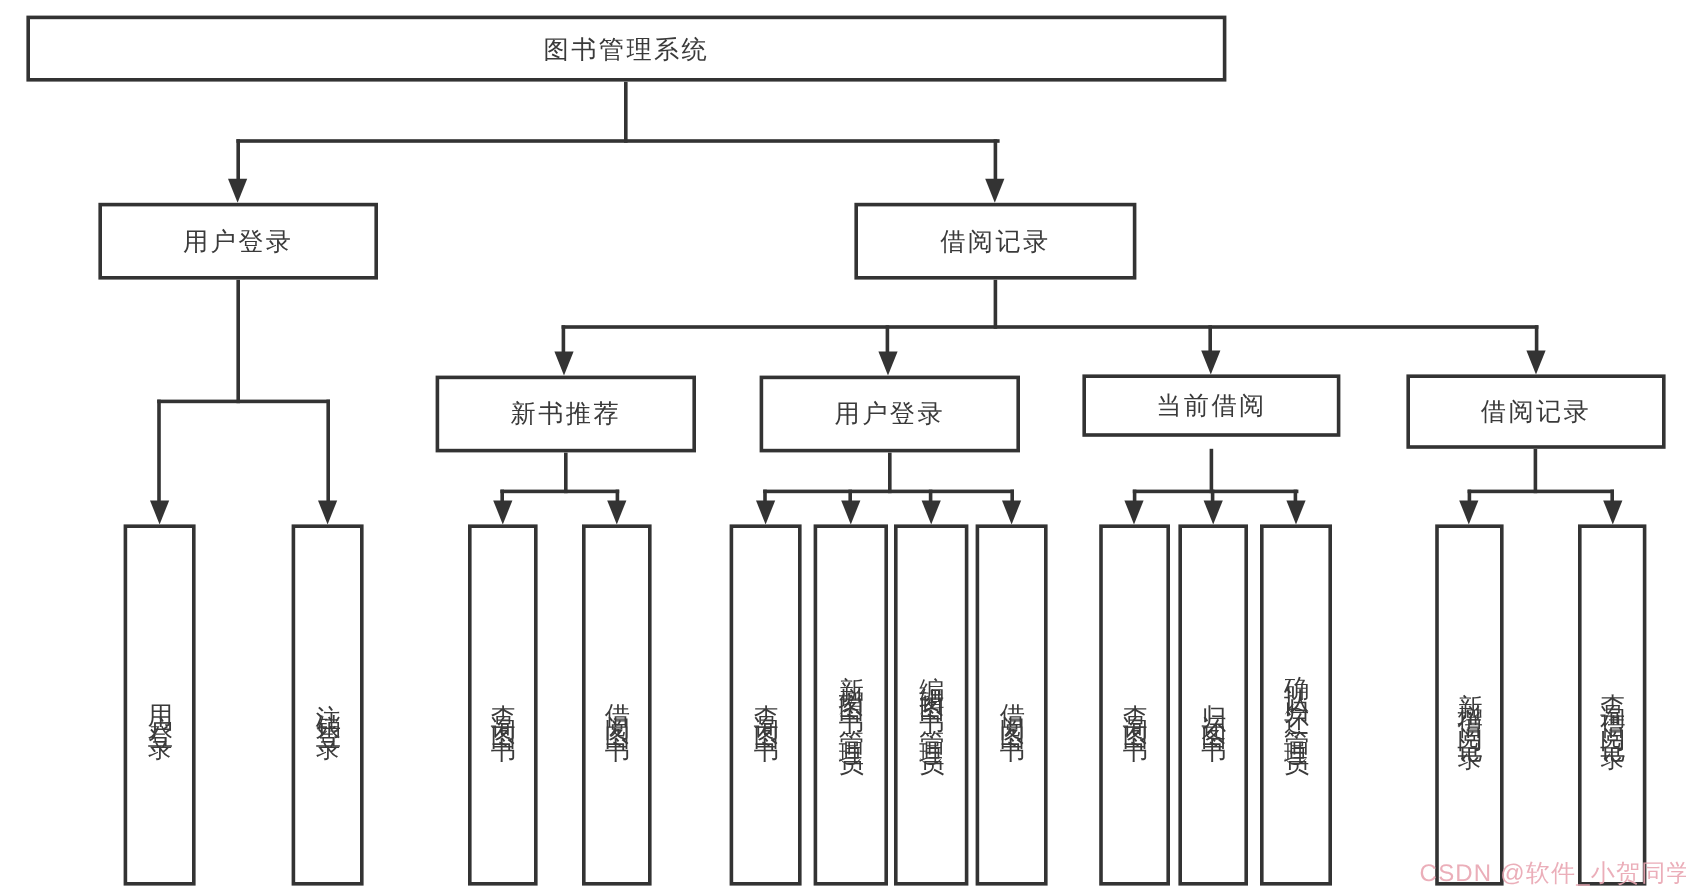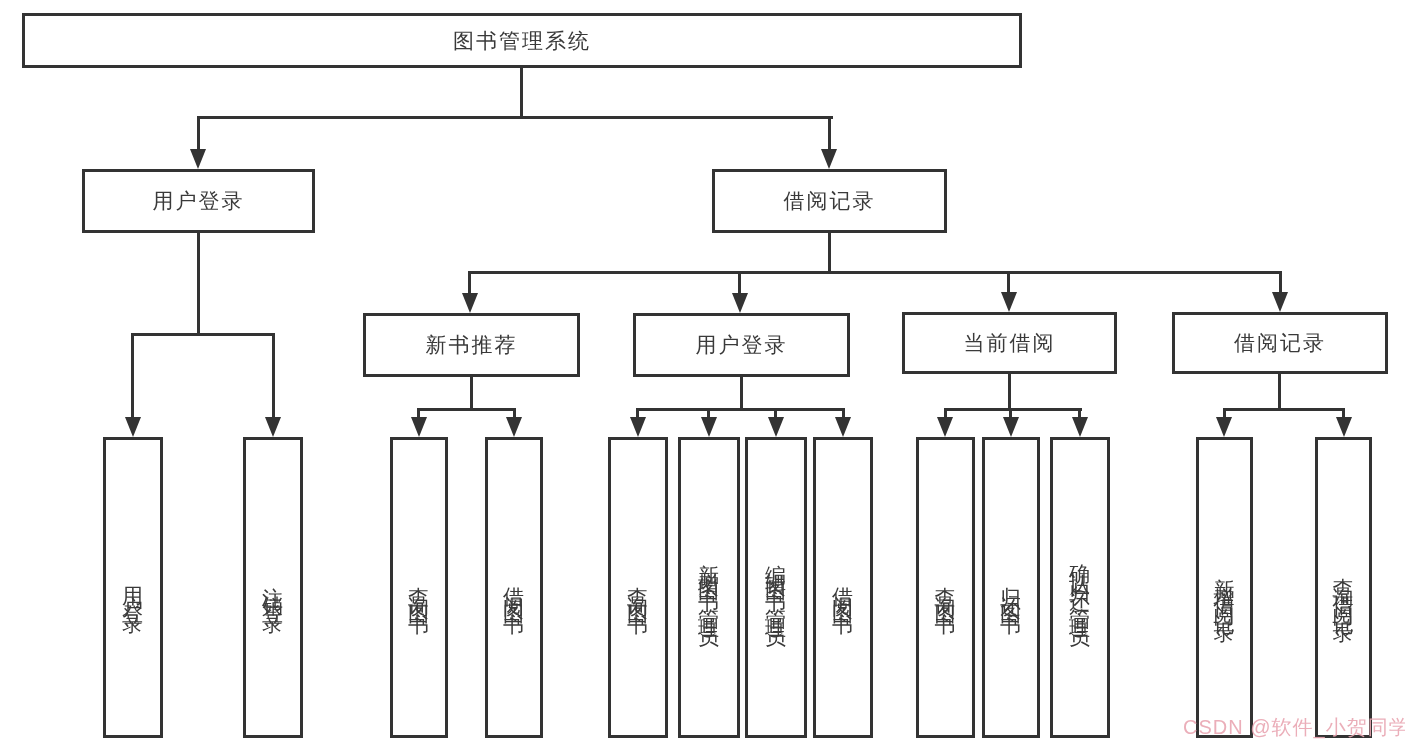--- a/index.html
+++ b/index.html
@@ -44,21 +44,21 @@
   <div class="node" style="left:712px;top:169px;width:235px;height:64px">
     <span>借阅记录</span>
   </div>
 
   <div class="node" style="left:363px;top:313px;width:217px;height:64px">
     <span>新书推荐</span>
   </div>
   <div class="node" style="left:633px;top:313px;width:217px;height:64px">
     <span>用户登录</span>
   </div>
-  <div class="node" style="left:902px;top:312px;width:215px;height:62px">
+  <div class="node" style="left:902px;top:312px;width:215px;height:52px">
     <span>当前借阅</span>
   </div>
   <div class="node" style="left:1172px;top:312px;width:216px;height:62px">
     <span>借阅记录</span>
   </div>
 
   <div class="node leaf" style="left:103px;top:437px;width:60px;height:301px">
     <span>用户登录</span>
   </div>
   <div class="node leaf" style="left:243px;top:437px;width:60px;height:301px">

